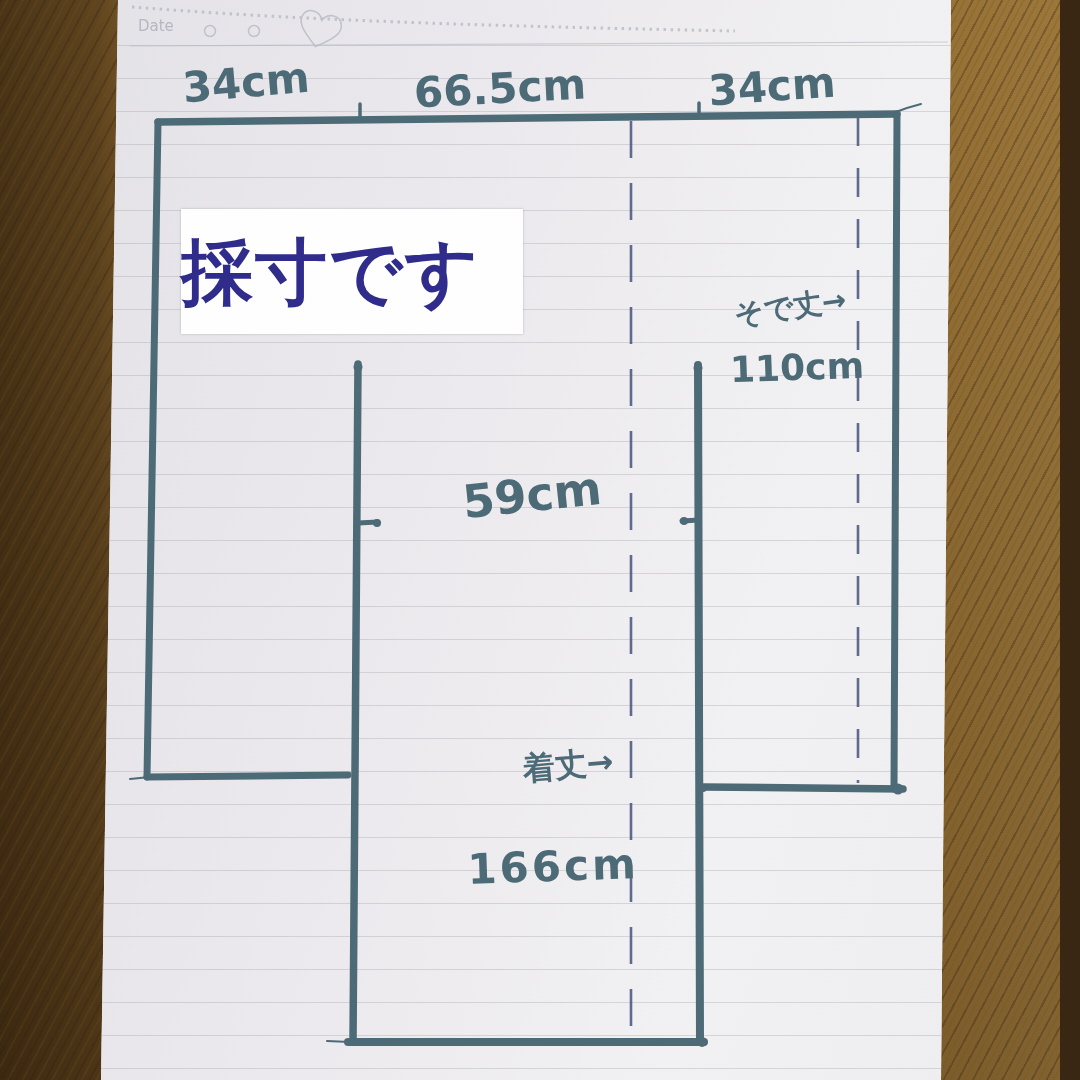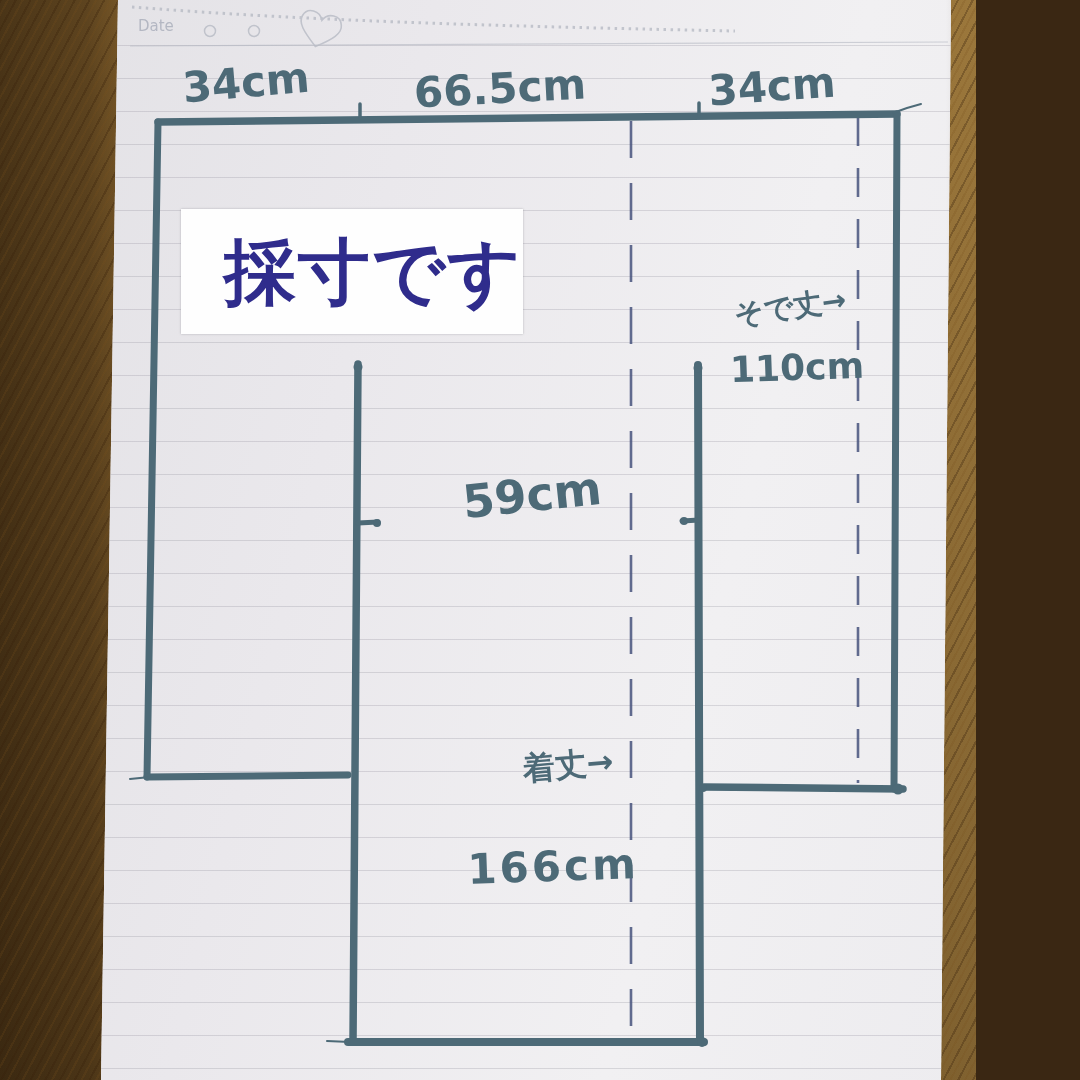--- a/index.html
+++ b/index.html
@@ -1,17 +1,17 @@
 <!DOCTYPE html>
 <html><head>
 <meta charset="utf-8">
 <style>
   html,body{margin:0;padding:0;background:#3a2713;}
   .scene{
-    position:relative;width:976px;height:1080px;overflow:hidden;
+    position:relative;width:1060px;height:1080px;overflow:hidden;
     font-family:"DejaVu Sans",sans-serif;
     background-color:#7b5a27;
     background-image:
       repeating-linear-gradient(118deg,
         rgba(55,32,10,0.30) 0 2px, rgba(0,0,0,0) 2px 6px,
         rgba(120,80,28,0.20) 6px 8px, rgba(0,0,0,0) 8px 13px),
       linear-gradient(to right,
         rgba(22,12,4,0.55) 0%, rgba(30,18,8,0.40) 9%, rgba(40,24,10,0.15) 13%,
         rgba(0,0,0,0) 25%, rgba(0,0,0,0) 78%,
         rgba(255,205,110,0.12) 88%, rgba(255,215,130,0.16) 100%),
@@ -27,21 +27,21 @@
         rgba(150,148,160,0.30) 31.8px, rgba(150,148,160,0.30) 33px),
       linear-gradient(to right, rgba(110,100,95,0.20) 0px, rgba(255,255,255,0) 45px),
       linear-gradient(to left, rgba(95,80,60,0.22) 0px, rgba(255,255,255,0) 30px),
       linear-gradient(104deg, #e2e1e5 0%, #eae8ec 35%, #f1f0f2 70%, #edecef 100%);
     background-position:0 13px, 0 0, 0 0, 0 0;
   }
   .drawing{position:absolute;inset:0;}
   .hand{font-family:"DejaVu Sans",sans-serif;font-weight:600;fill:#4d6a77;}
   .caption-box{
     position:absolute;left:181px;top:209px;width:342px;height:125px;
-    background:#fefefe;display:flex;align-items:center;justify-content:flex-end;
+    background:#fefefe;display:flex;align-items:center;justify-content:flex-start;
     box-shadow:0 0 2px rgba(120,120,130,0.5);
   }
   .caption-text{
     font-size:72px;font-weight:bold;color:#2f2c8c;line-height:1;
     letter-spacing:2px;white-space:nowrap;
   }
 </style>
 </head>
 <body>
 

